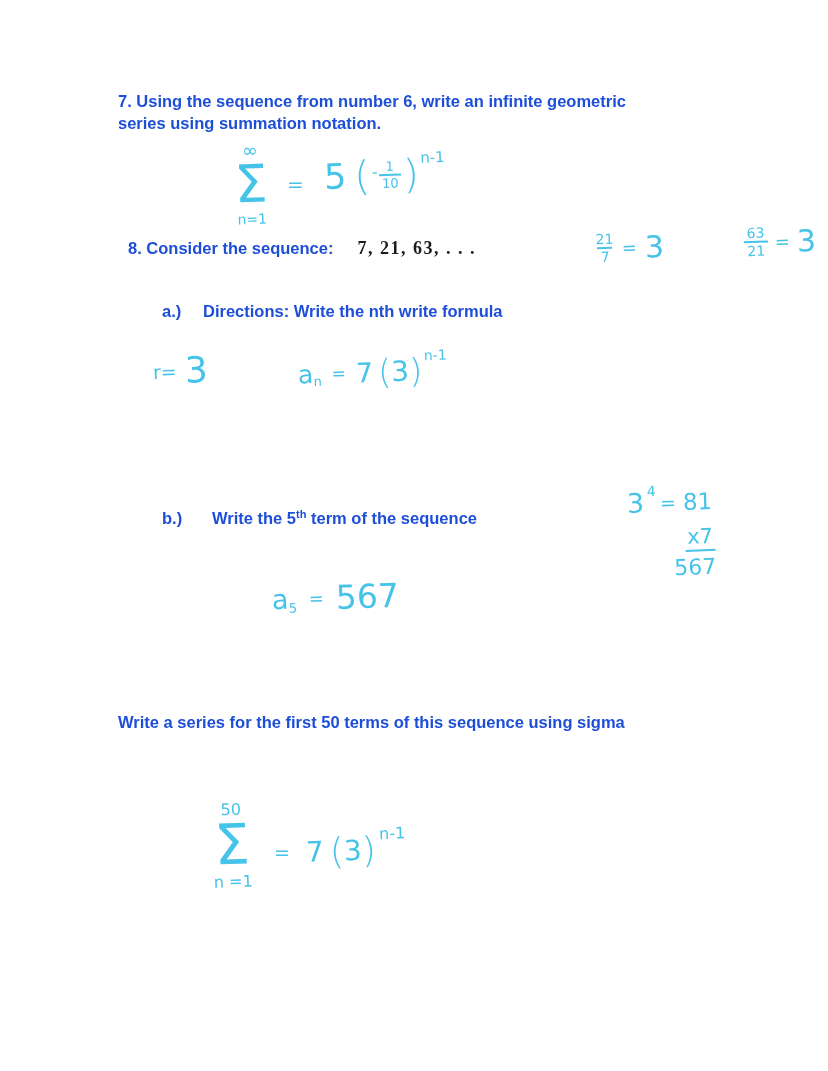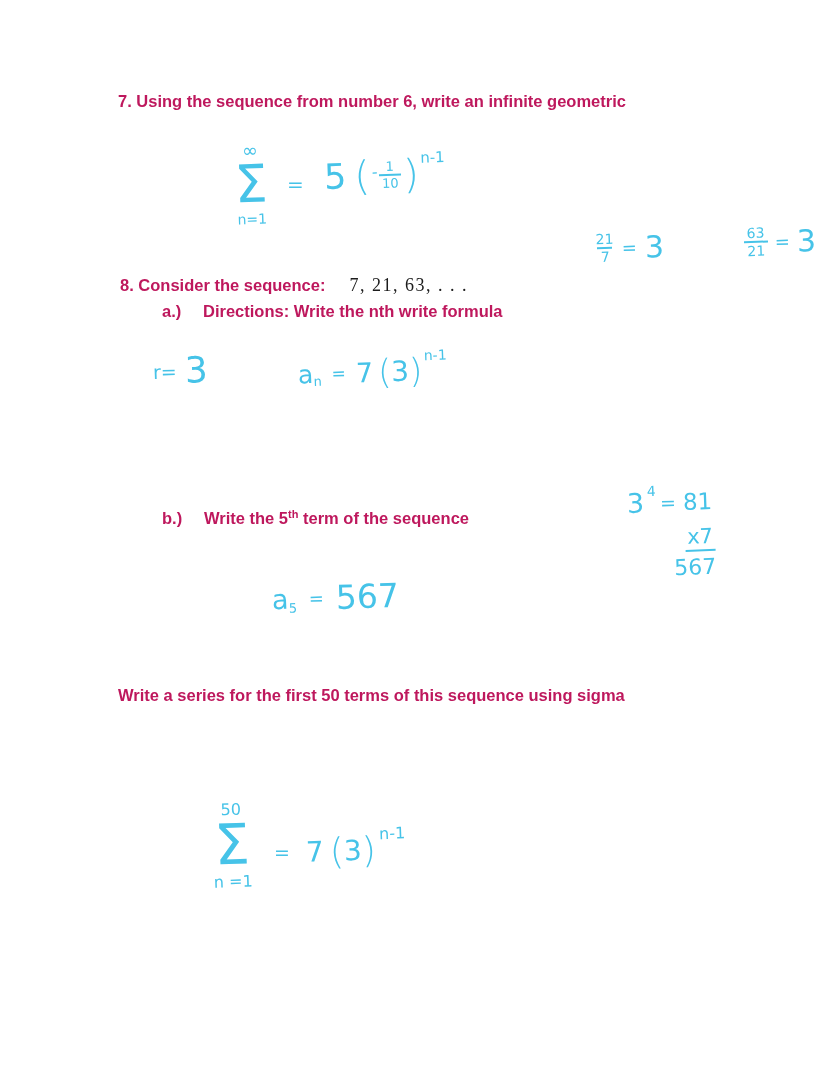--- a/index.html
+++ b/index.html
@@ -1,19 +1,19 @@
 <!DOCTYPE html>
 <html><head>
 <meta charset="utf-8">
 <style>
   html,body{margin:0;padding:0;background:#ffffff;}
   .page{position:relative;width:828px;height:1071px;background:#ffffff;overflow:hidden;
         font-family:"Liberation Sans",sans-serif;}
   .abs{position:absolute;}
-  .print{font-family:"Liberation Sans",sans-serif;font-weight:700;color:#be185d;
+  .print{font-family:"Liberation Sans",sans-serif;font-weight:700;color:#1d4ed8;
          font-size:16.5px;line-height:22px;white-space:nowrap;}
   .serif{font-family:"Liberation Serif",serif;font-weight:400;font-size:18px;
          color:#1c1c1c;letter-spacing:1.5px;white-space:nowrap;}
   .ink{color:#46c3e8;font-family:"DejaVu Sans",sans-serif;white-space:nowrap;}
   .row{display:flex;align-items:center;}
   .col{display:flex;flex-direction:column;align-items:center;line-height:1;}
   .sig-upper{font-size:19px;line-height:1;}
   .sig-glyph{font-size:52px;line-height:.95;font-weight:400;}
   .sig-lower{font-size:14px;margin-top:3px;}
   .frac{display:inline-flex;flex-direction:column;align-items:center;line-height:1.05;text-align:center;}
@@ -24,43 +24,44 @@
   .underl{border-bottom:2px solid currentColor;padding:0 2px 1px;}
   .sup-th{font-size:11px;position:relative;top:-6px;}
 </style>
 </head>
 <body>
 
 <div class="page">
 
   <div class="abs print" style="left:118px;top:90px;">
     <div>7.  Using the sequence from number 6, write an infinite geometric</div>
+    <div>series using summation notation.</div>
   </div>
 
   <div class="abs ink col tilt" style="left:230px;top:141px;width:42px;">
     <span class="sig-upper">∞</span>
     <span class="sig-glyph">Σ</span>
     <span class="sig-lower">n=1</span>
   </div>
   <div class="abs ink" style="left:287px;top:172px;font-size:20px;">=</div>
   <div class="abs ink row tilt" style="left:324px;top:152px;">
     <span style="font-size:35px;">5</span>
     <span style="font-size:40px;font-weight:300;margin-left:8px;">(</span>
     <span style="font-size:16px;position:relative;top:-4px;margin:0 1px 0 2px;">-</span>
     <span class="frac" style="font-size:13px;">
       <span class="num">1</span>
       <span class="den">10</span>
     </span>
     <span style="font-size:40px;font-weight:300;margin-left:2px;">)</span>
     <span class="sup" style="top:-16px;font-size:15px;margin-left:2px;">n-1</span>
   </div>
 
-  <div class="abs row" style="left:120px;top:237px;margin-top:37px;">
+  <div class="abs row" style="left:128px;top:237px;">
     <span class="print">8.  Consider the sequence:</span>
-    <span class="serif" style="margin-left:24px;">7, 21, 63, . . .</span>
+    <span class="serif" style="margin-left:24px;font-weight:bold;">7, 21, 63, . . .</span>
   </div>
 
   <div class="abs ink row tilt" style="left:596px;top:230px;">
     <span class="frac" style="font-size:14px;">
       <span class="num">21</span>
       <span class="den">7</span>
     </span>
     <span style="font-size:18px;margin:0 8px;">=</span>
     <span style="font-size:30px;">3</span>
   </div>
@@ -87,21 +88,21 @@
     <span class="sub" style="top:7px;">n</span>
     <span style="font-size:17px;margin:0 10px;">=</span>
     <span style="font-size:27px;">7</span>
     <span style="font-size:34px;font-weight:300;margin-left:5px;">(</span>
     <span style="font-size:28px;">3</span>
     <span style="font-size:34px;font-weight:300;">)</span>
     <span class="sup" style="top:-15px;margin-left:2px;">n-1</span>
   </div>
 
   <div class="abs print" style="left:162px;top:507px;">b.)</div>
-  <div class="abs print" style="left:204px;top:507px;">
+  <div class="abs print" style="left:212px;top:507px;">
     <span>Write the 5</span><span class="sup-th">th</span><span> term of the sequence</span>
   </div>
 
   <div class="abs ink tilt" style="left:628px;top:486px;width:110px;">
     <div class="row">
       <span style="font-size:27px;">3</span>
       <span class="sup" style="top:-12px;margin:0 4px 0 3px;">4</span>
       <span style="font-size:19px;margin-right:7px;">=</span>
       <span style="font-size:23px;">81</span>
     </div>
@@ -111,21 +112,21 @@
     <div style="margin:6px 0 0 45px;font-size:22px;">567</div>
   </div>
 
   <div class="abs ink row tilt" style="left:272px;top:578px;">
     <span style="font-size:27px;">a</span>
     <span class="sub" style="top:9px;">5</span>
     <span style="font-size:18px;margin:0 12px;">=</span>
     <span style="font-size:33px;">567</span>
   </div>
 
-  <div class="abs print" style="left:118px;top:684px;">
+  <div class="abs print" style="left:118px;top:711px;">
     <div>Write a series for the first 50 terms of this sequence using sigma</div>
   </div>
 
   <div class="abs ink col tilt" style="left:208px;top:802px;width:48px;">
     <span class="sig-upper" style="font-size:16px;">50</span>
     <span class="sig-glyph" style="font-size:56px;">Σ</span>
     <span class="sig-lower" style="font-size:16px;">n =1</span>
   </div>
   <div class="abs ink" style="left:274px;top:841px;font-size:19px;">=</div>
   <div class="abs ink row tilt" style="left:306px;top:830px;">

